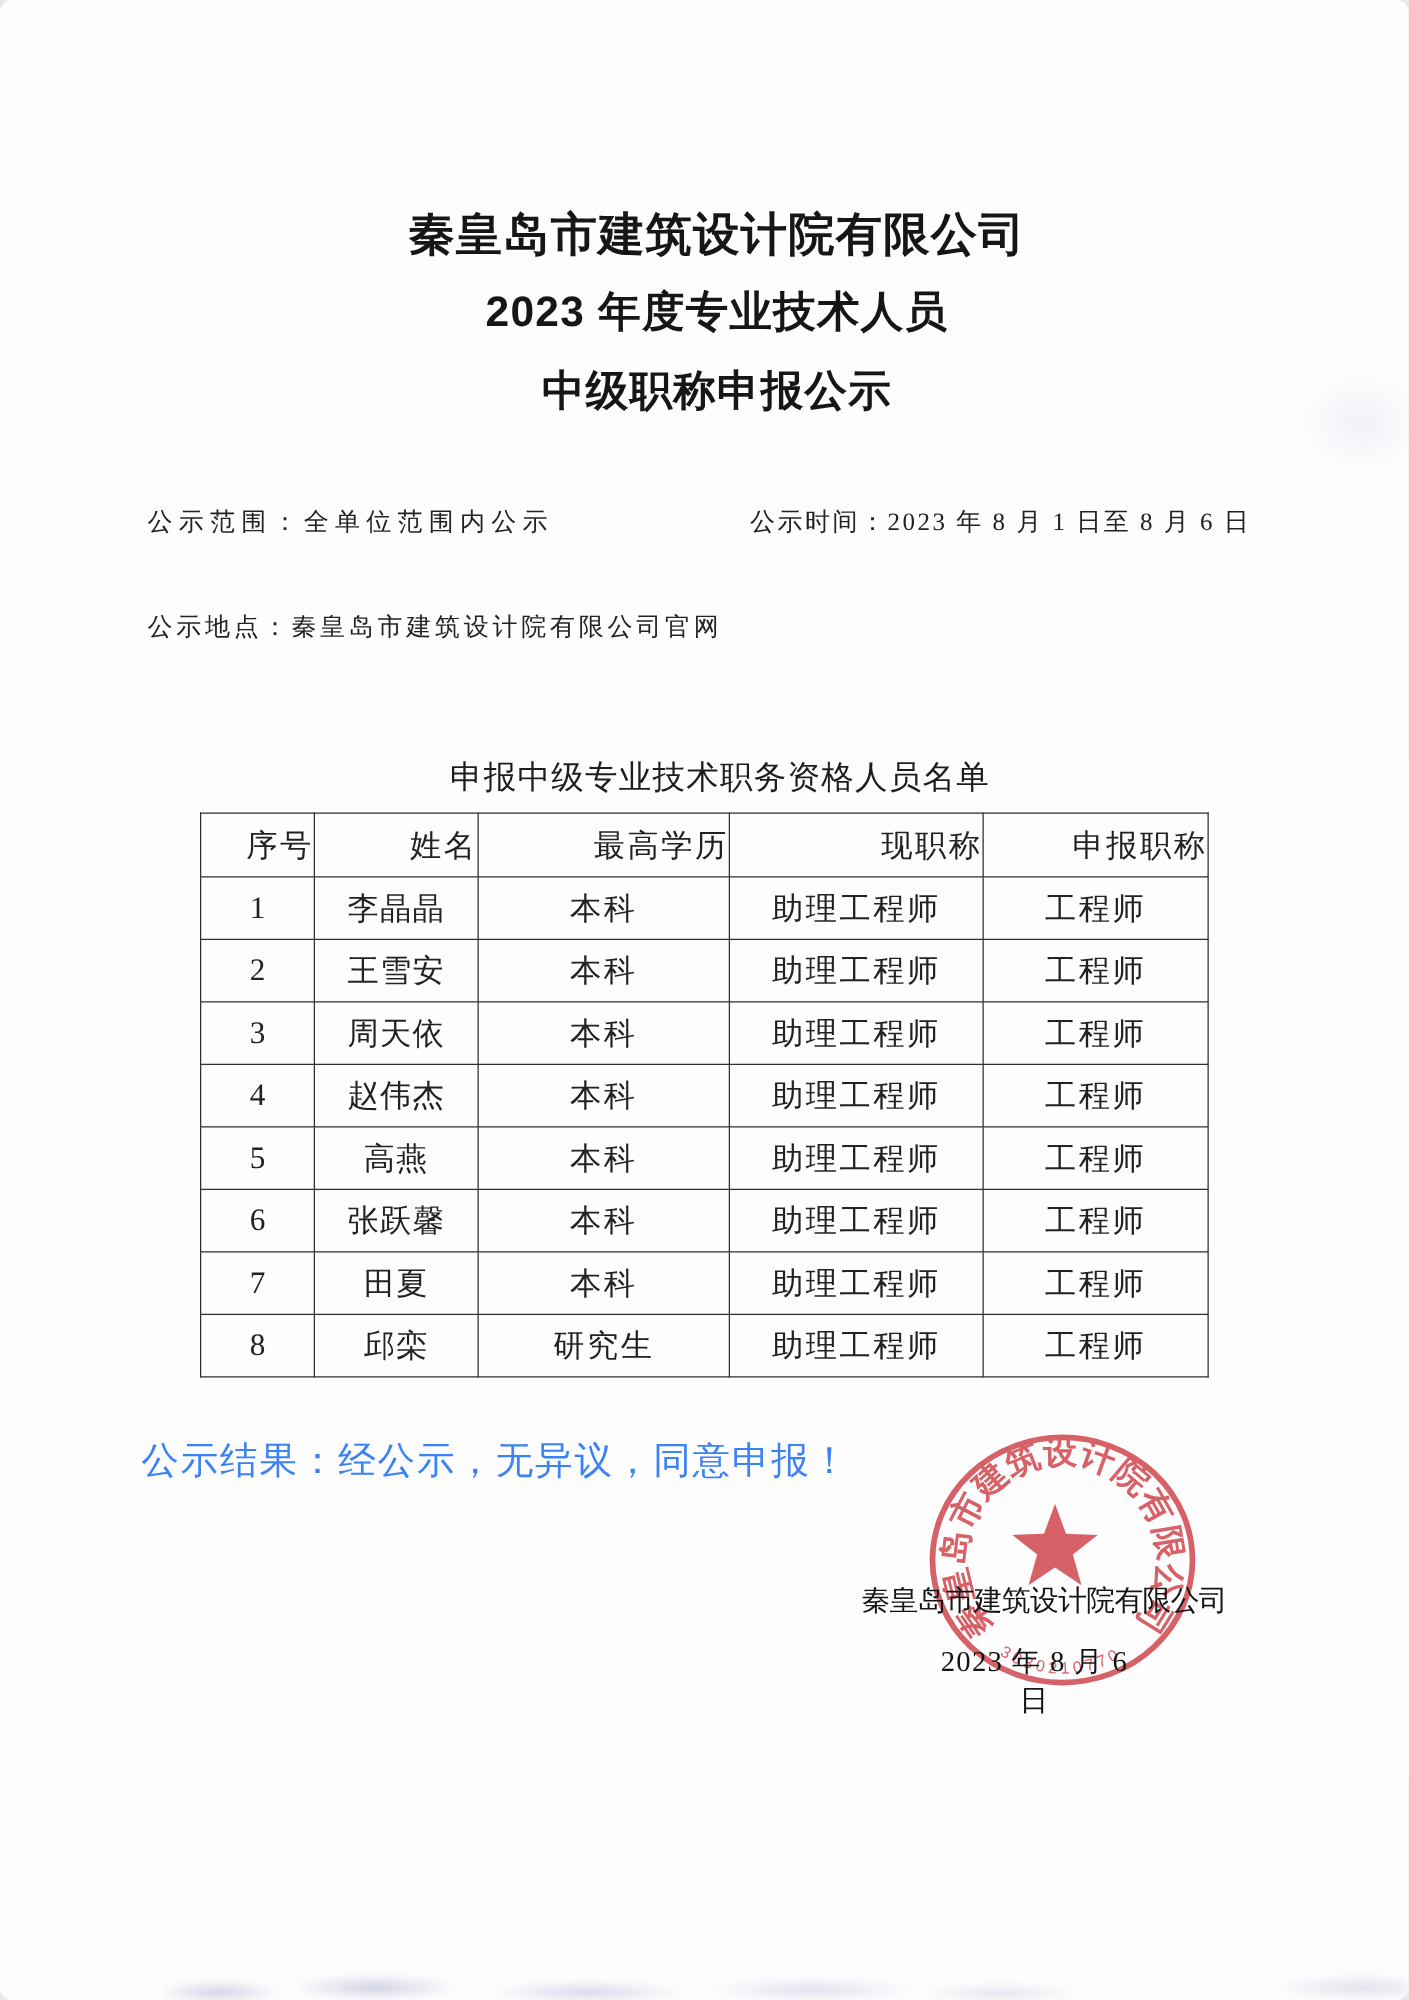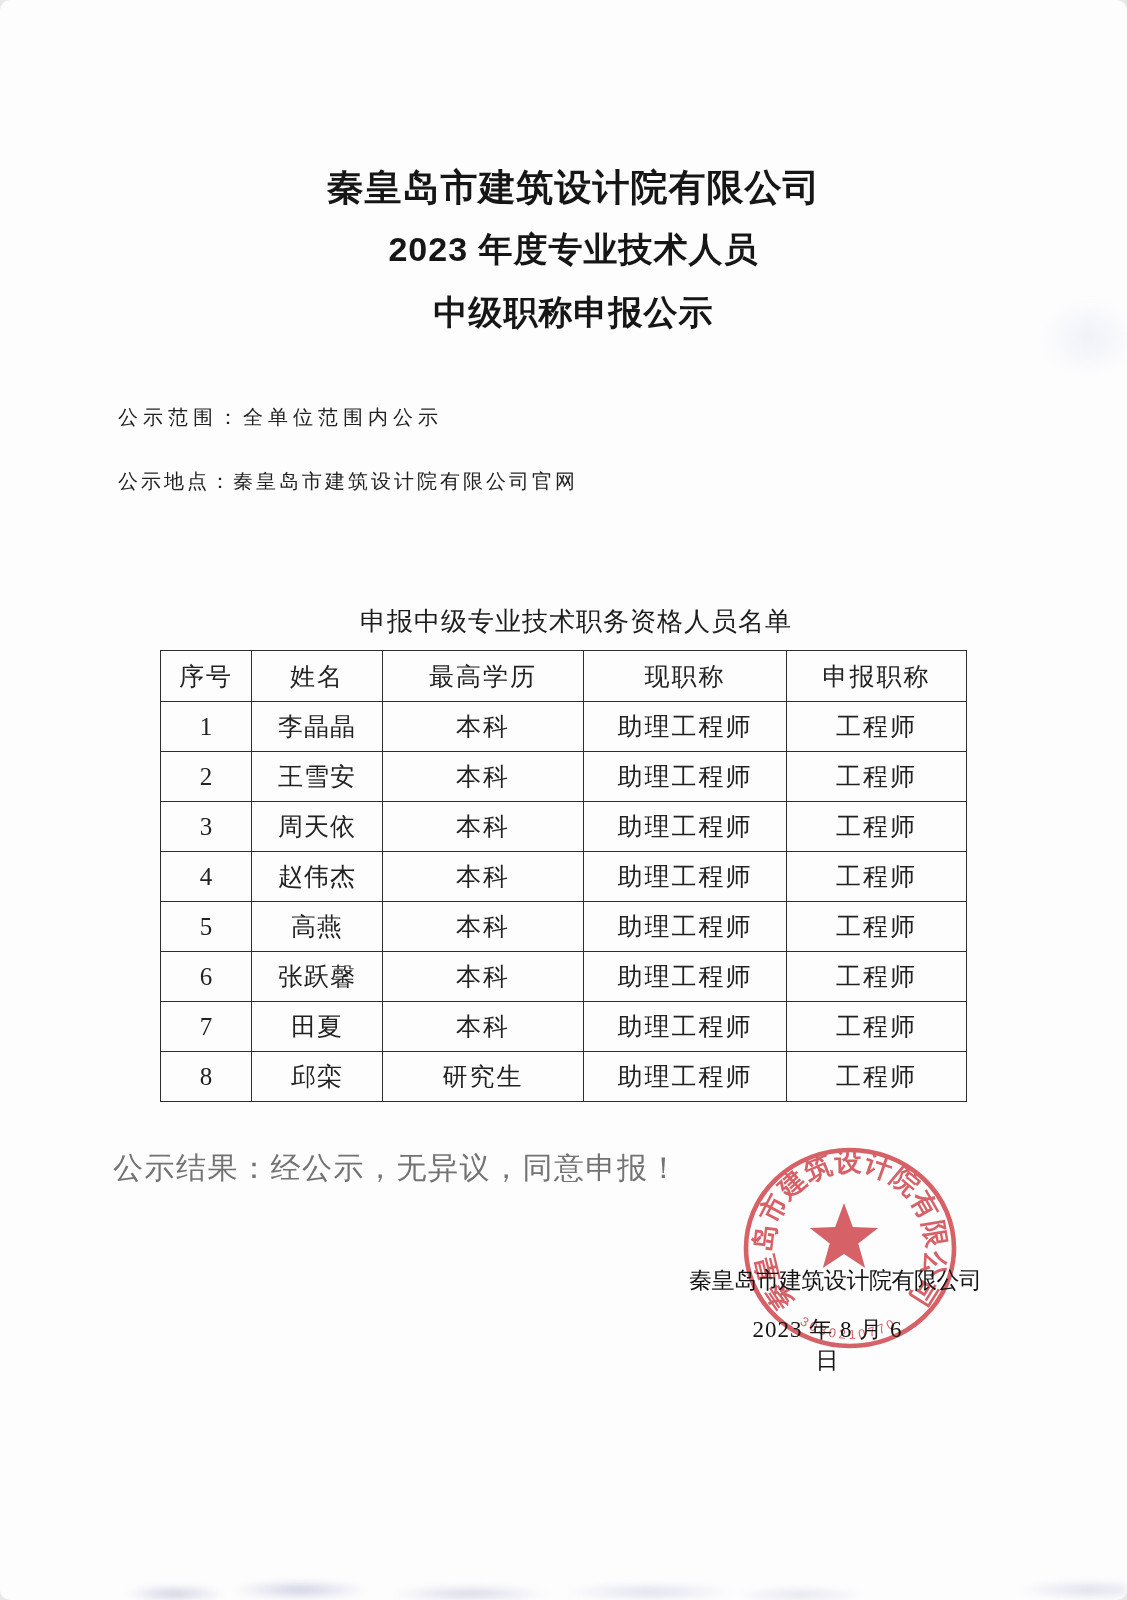--- a/index.html
+++ b/index.html
@@ -21,49 +21,49 @@
     font-weight:700;color:#161616;
     letter-spacing:1px;
   }
   .doc-title.l1{top:163px;font-size:37px;}
   .doc-title.l2{top:227px;font-size:34px;}
   .doc-title.l3{top:290px;font-size:34px;}
   
   .info-line{position:absolute;font-size:20px;letter-spacing:5px;white-space:nowrap;color:#222;}
   .info-scope{left:118px;top:404px;}
   .info-time{left:600px;top:404px;letter-spacing:2px;}
-  .info-location{left:118px;top:468px;letter-spacing:3px;}
+  .info-location{left:118px;top:488px;letter-spacing:3px;}
   .info-content{left:118px;top:525px;font-size:24px;letter-spacing:1px;}
   
   .table-title{
     position:absolute;left:25px;top:604px;width:1102px;
     text-align:center;font-size:26px;letter-spacing:1px;color:#1d1d1d;
   }
   table.roster{
     position:absolute;left:160px;top:650px;
     border-collapse:collapse;table-layout:fixed;
     width:806px;
     font-size:25px;color:#222;
   }
   table.roster td,table.roster th{
     border:1.8px solid #2e2e2e;
     text-align:center;vertical-align:middle;
     padding:0;font-weight:400;
     letter-spacing:2px;
     overflow:hidden;white-space:nowrap;
   }
-  table.roster thead th{height:50px;}
+  table.roster thead th{height:50px;text-align:right;}
   table.roster tbody td{height:49px;}
   table.roster td.name-cell{
     font-family:"Liberation Sans","DejaVu Sans",sans-serif;
     font-weight:400;letter-spacing:1px;
   }
   table.roster td.num-cell{letter-spacing:0;}
   
-  .result-line{position:absolute;left:113px;top:1148px;font-size:30px;letter-spacing:1.5px;color:#737373;white-space:nowrap;}
+  .result-line{position:absolute;left:113px;top:1148px;font-size:30px;letter-spacing:1.5px;color:#3b82f6;white-space:nowrap;}
   
   .seal{position:absolute;left:738px;top:1143px;width:224px;height:212px;}
   .seal svg{filter:blur(.4px);}
   
   .sig-company{position:absolute;left:689px;top:1265px;font-size:23px;letter-spacing:-0.5px;color:#141414;white-space:nowrap;z-index:3;}
   .sig-date{position:absolute;left:740px;top:1314px;width:175px;text-align:center;font-size:23px;letter-spacing:1px;color:#141414;z-index:3;}
   
   .smudge-right{
     position:absolute;left:1000px;top:270px;width:127px;height:150px;
     background:radial-gradient(70px 55px at 70% 45%,rgba(160,172,205,.14),rgba(160,172,205,0) 70%);
@@ -85,20 +85,21 @@
 <body>
 
 <div class="page">
 
   <div class="doc-title l1">秦皇岛市建筑设计院有限公司</div>
   <div class="doc-title l2">2023 年度专业技术人员</div>
   <div class="doc-title l3">中级职称申报公示</div>
 
   <div class="info-line info-scope"><span>公示范围：</span><span>全单位范围内公示</span></div>
 
+  <div class="info-line info-time"><span>公示时间：</span><span>2023 年 8 月 1 日至 8 月 6 日</span></div>
 
   <div class="info-line info-location"><span>公示地点：</span><span>秦皇岛市建筑设计院有限公司官网</span></div>
 
 
   <div class="table-title">申报中级专业技术职务资格人员名单</div>
 
   <table class="roster">
     <colgroup>
       <col style="width:91px">
         <col style="width:131px">

